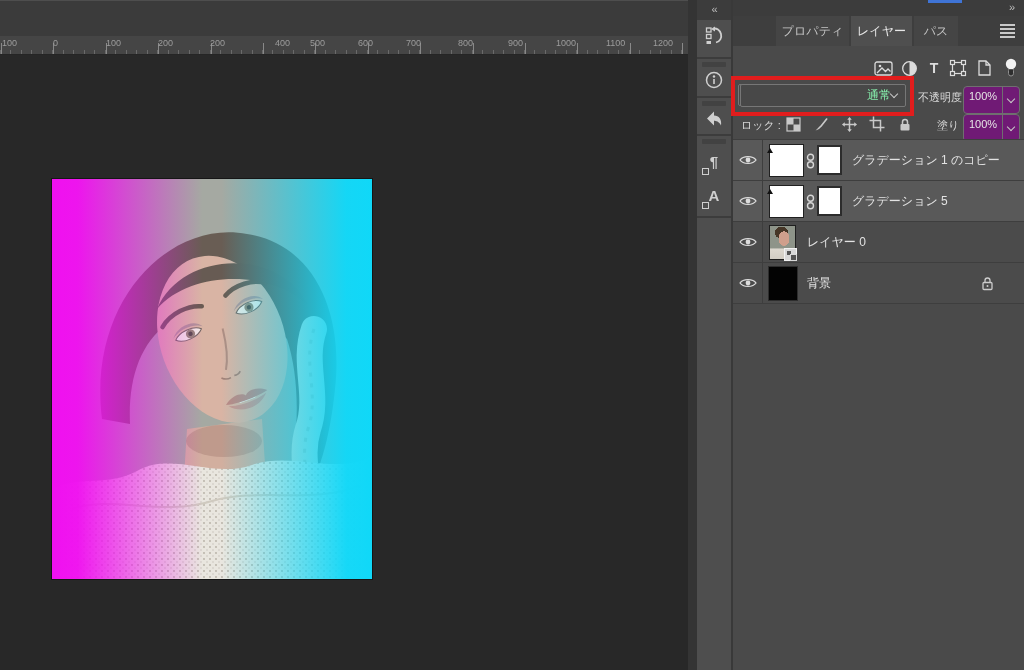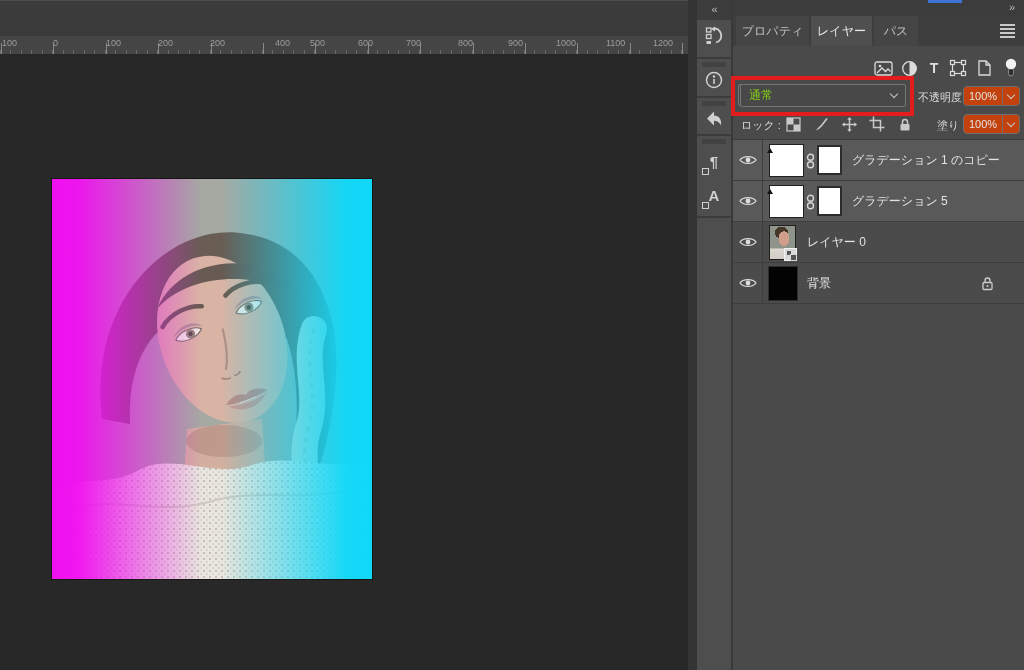--- a/index.html
+++ b/index.html
@@ -41,40 +41,40 @@
   .mini-sq{position:absolute;left:5px;bottom:3px;width:7px;height:7px;border:1.5px solid #cfcfcf;background:#4e4e4e;}
 
   
   .panel{position:absolute;left:733px;top:0;width:291px;height:670px;background:#4a4a4a;}
   .panel-headband{position:absolute;left:0;top:0;width:291px;height:16px;background:#3c3c3c;}
   .panel-expand{position:absolute;right:10px;top:1px;color:#bdbdbd;font-size:11px;letter-spacing:-1px;cursor:pointer;}
   .blue-bar{position:absolute;left:928px;top:0;width:34px;height:3px;z-index:60;}
 
   .tabbar{position:absolute;left:0;top:16px;width:291px;height:30px;background:#3e3e3e;}
   .tab{position:absolute;top:0;height:30px;line-height:30px;text-align:center;font-size:12px;
-       color:#c6c6c6;background:#454545;cursor:pointer;}
+       color:#c6c6c6;background:#454545;cursor:pointer;margin-left:40px;}
   .tab.active{background:#4f4f4f;color:#e8e8e8;}
   .panel-menu{position:absolute;right:9px;top:8px;width:15px;height:14px;cursor:pointer;
      background:repeating-linear-gradient(180deg,#c9c9c9 0 2px,transparent 2px 4px);}
 
   .panel-body{position:absolute;left:0;top:46px;width:291px;height:624px;background:#4a4a4a;}
 
   .searchbox{position:absolute;left:5px;top:10px;width:130px;height:22px;border:1px solid #777;
      border-radius:2px;background:#484848;display:flex;align-items:center;padding:0 5px;cursor:pointer;margin-top:28px;}
   .searchbox .lbl{flex:1;font-size:11px;color:#dedede;margin-left:4px;}
   .chev{width:6px;height:6px;border-right:1.5px solid #c9c9c9;border-bottom:1.5px solid #c9c9c9;
      transform:rotate(45deg);margin-top:-3px;}
   .ficon{position:absolute;top:12px;width:20px;height:20px;display:flex;align-items:center;
      justify-content:center;cursor:pointer;color:#dcdcdc;font-weight:bold;font-size:14px;}
 
   .dropdown{position:absolute;left:7px;top:38px;width:166px;height:23px;border:1px solid #777;
      border-radius:2px;background:#484848;display:flex;align-items:center;padding:0 8px;cursor:pointer;}
-  .dropdown .lbl{flex:1;font-size:12px;color:#84cc16;}
+  .dropdown .lbl{flex:1;font-size:12px;color:#86efac;text-align:right;}
   .field-label{position:absolute;font-size:11px;color:#d8d8d8;}
-  .valbox{position:absolute;height:20px;border:1px solid #6f6f6f;border-radius:4px;background:#c2410c;
+  .valbox{position:absolute;height:28px;border:1px solid #6f6f6f;border-radius:4px;background:#701a75;
      display:flex;cursor:pointer;}
   .valbox .val{padding:0 5px;line-height:18px;font-size:11px;color:#e5e5e5;}
   .valbox .valchev{width:17px;border-left:1px solid #6f6f6f;display:flex;align-items:center;justify-content:center;}
 
   .lockicons{position:absolute;top:68px;display:flex;gap:8px;left:50px;}
   .lockicons .li{width:20px;height:20px;display:flex;align-items:center;justify-content:center;cursor:pointer;}
 
   .list-divider{position:absolute;left:0;top:93px;width:291px;height:1px;background:#3e3e3e;}
 
   .layers{position:absolute;left:0;top:94px;width:291px;}

